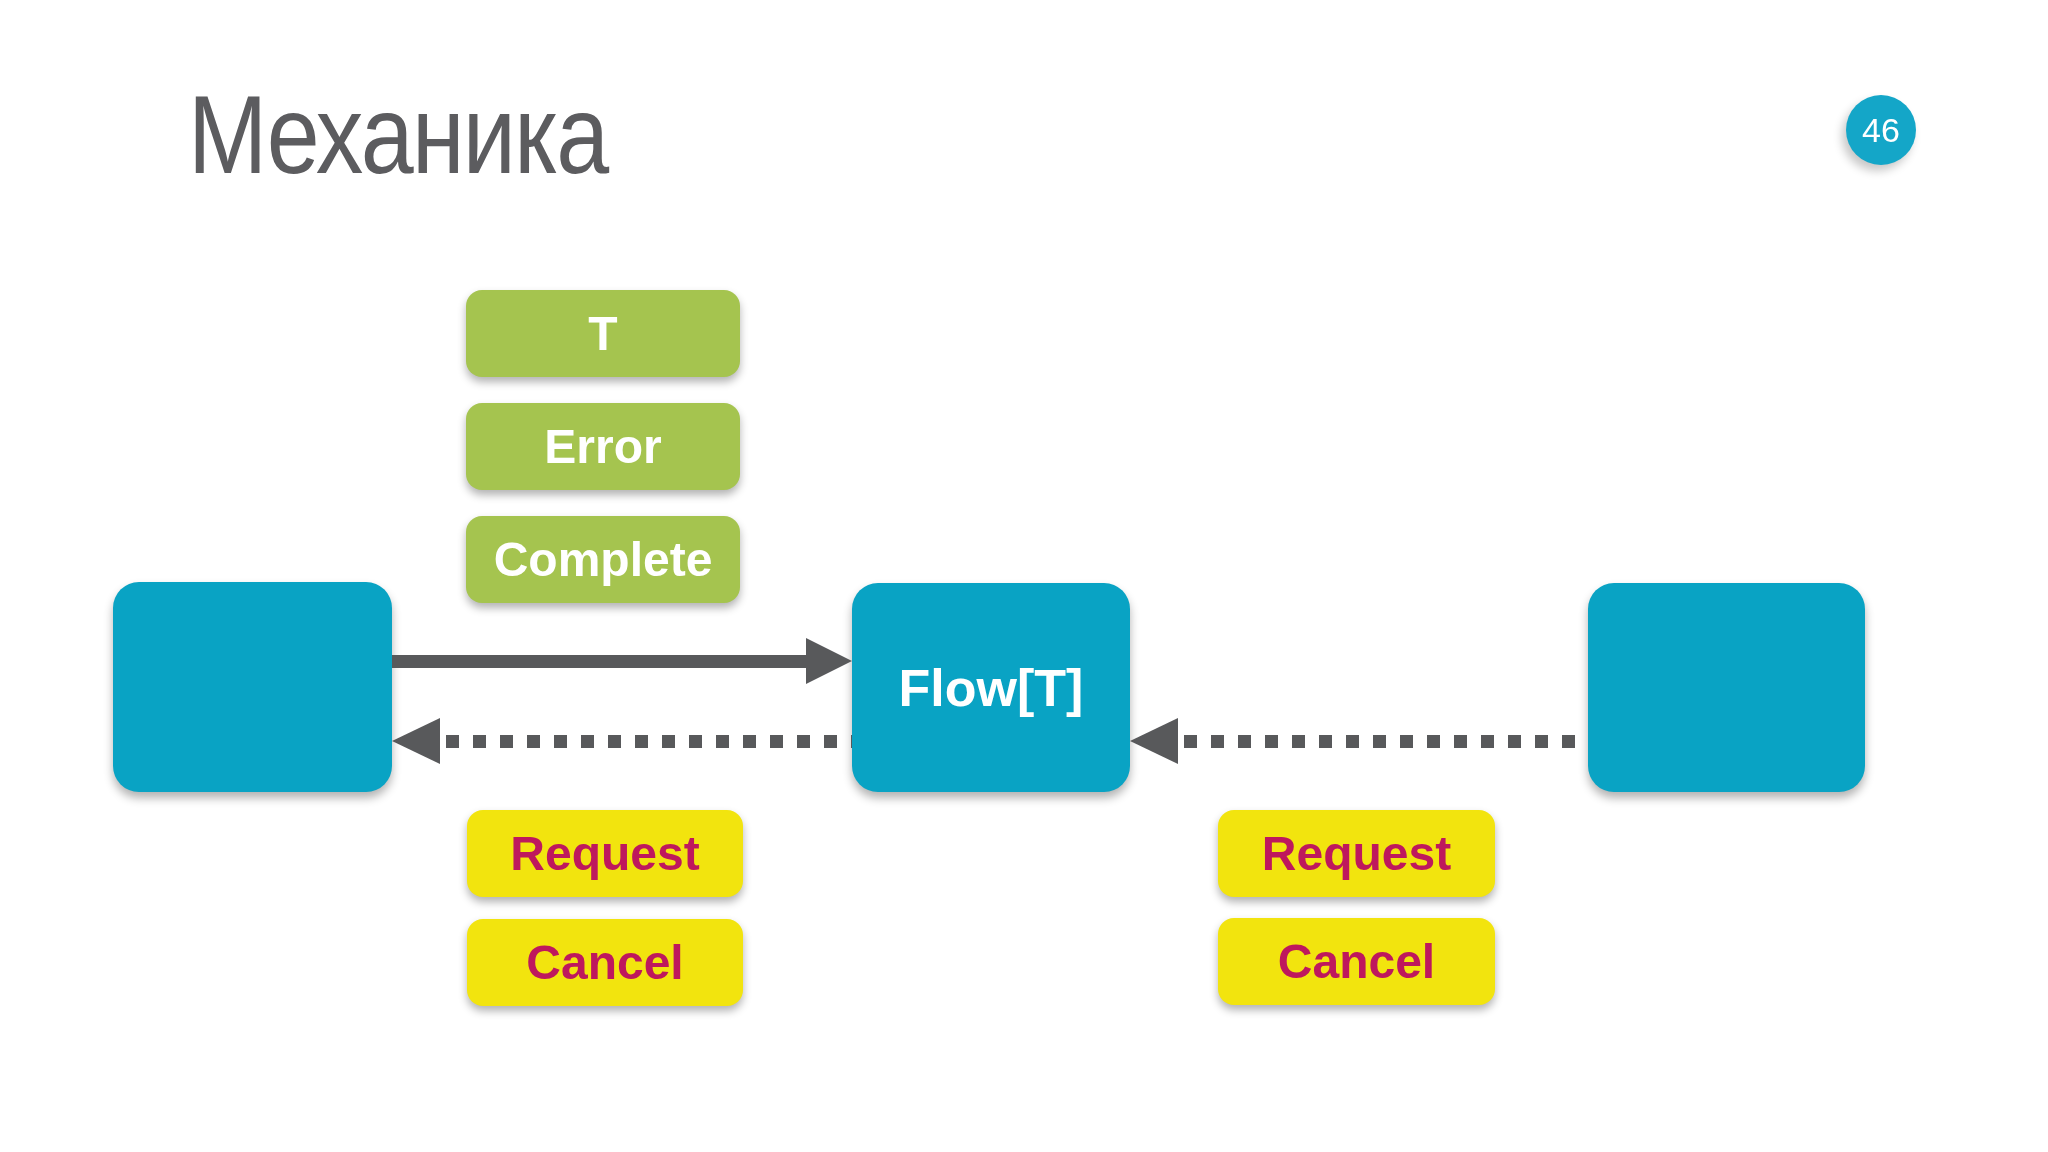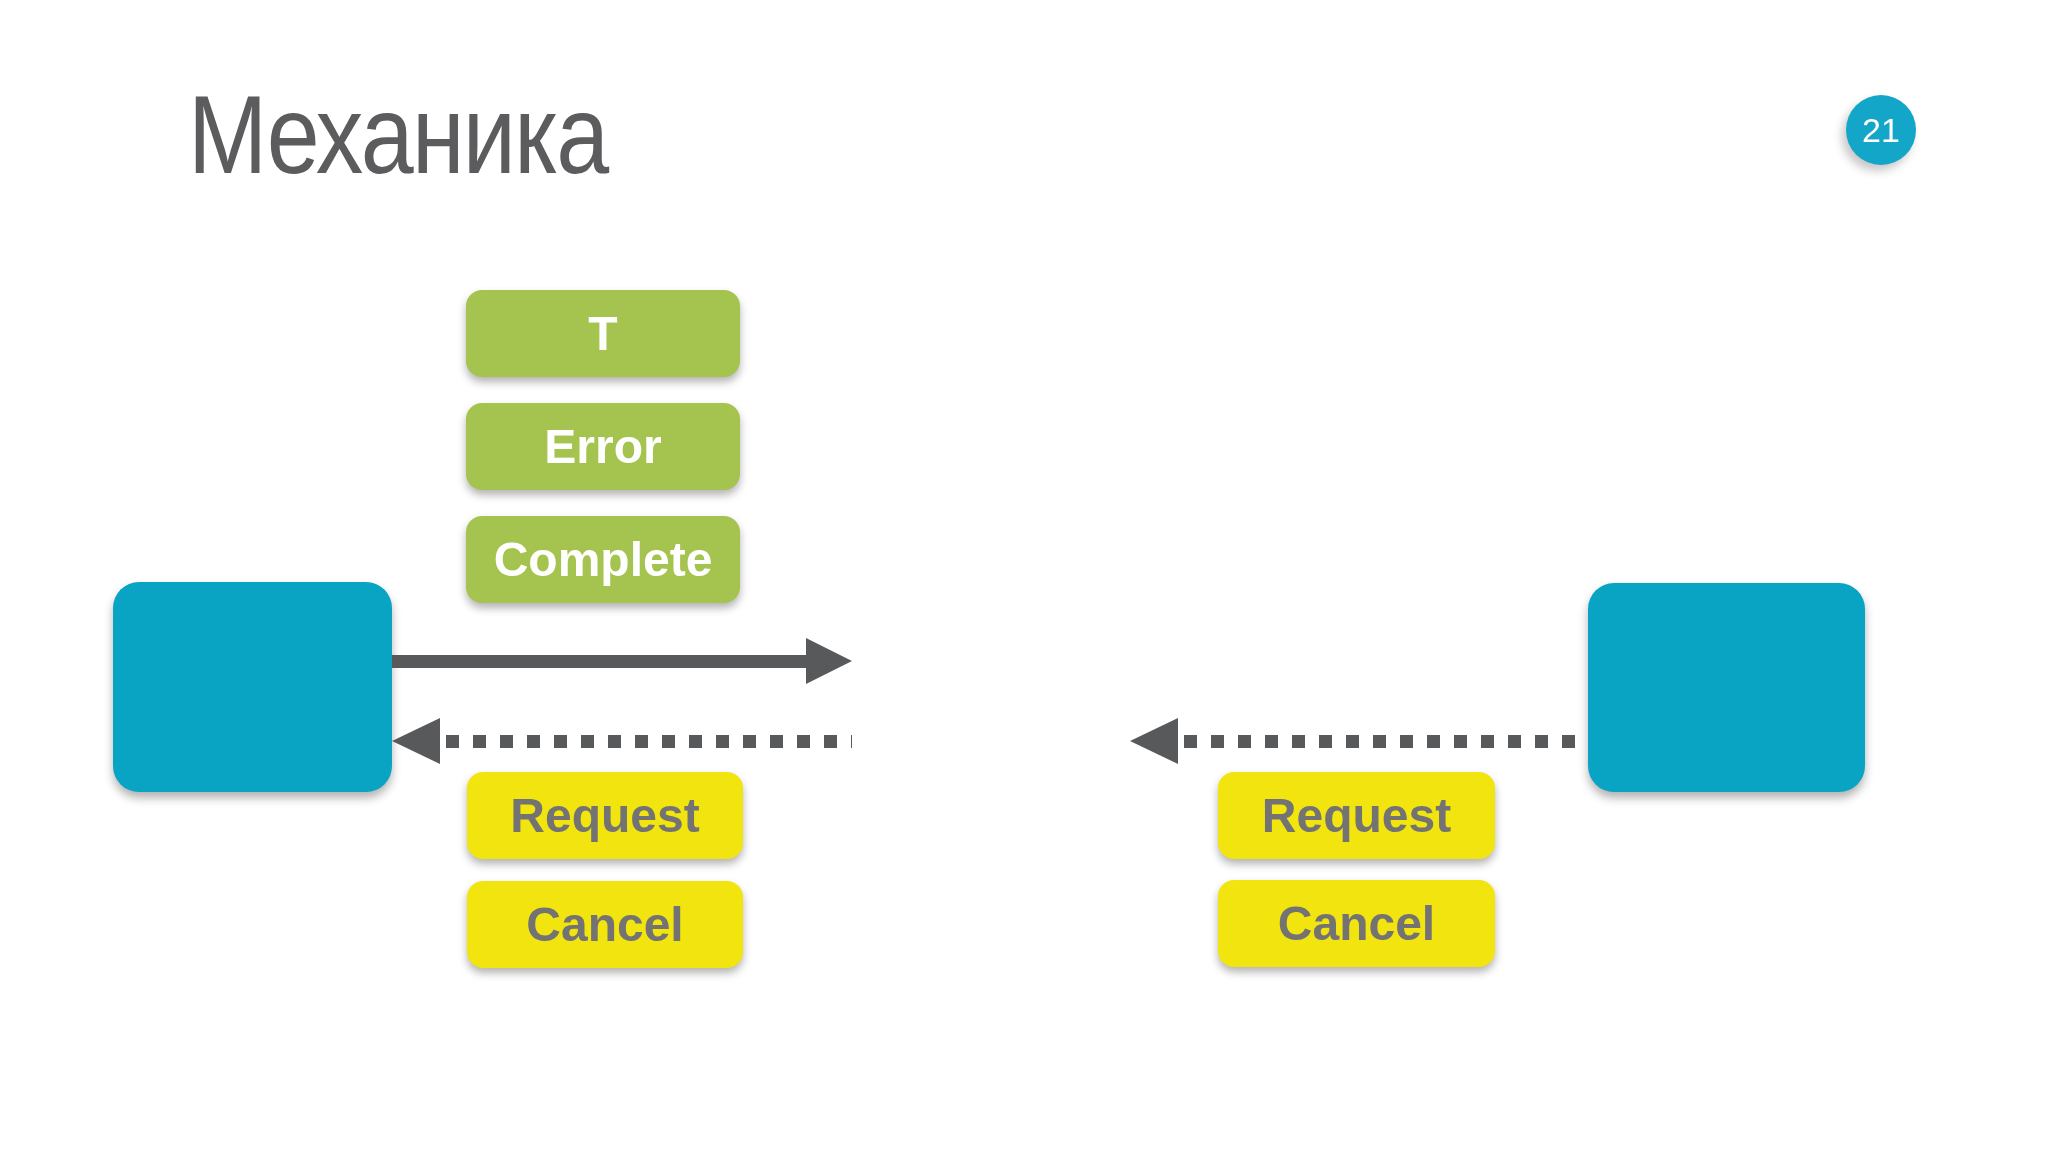--- a/index.html
+++ b/index.html
@@ -43,21 +43,21 @@
   }
 
   
   .pill{
     position:absolute;border-radius:16px;
     display:flex;align-items:center;justify-content:center;
     font-weight:700;font-size:48px;
     box-shadow:0 5px 9px rgba(0,0,0,0.30);
   }
   .pill.green{background:#a5c44f;color:#ffffff;width:274px;left:466px;height:87px;}
-  .pill.yellow{background:#f2e40e;color:#737373;height:87px;}
+  .pill.yellow{background:#f2e40e;color:#be185d;height:87px;margin-top:38px;}
   .g1{top:290px;}
   .g2{top:403px;}
   .g3{top:516px;}
   .ly1{left:467px;width:276px;top:772px;}
   .ly2{left:467px;width:276px;top:881px;}
   .ry1{left:1218px;width:277px;top:772px;}
   .ry2{left:1218px;width:277px;top:880px;}
 
   
   .arrow{position:absolute;height:47px;}
@@ -88,34 +88,37 @@
   .arrow-dotted-left-b .line-dotted{left:54px;right:0;}
 </style>
 </head>
 <body>
 
 <div class="slide">
 
   <h1 class="title">Механика</h1>
 
   <div class="page-badge">
-    <span>21</span>
+    <span>46</span>
   </div>
 
   <div class="pill green g1">
     <span>T</span>
   </div>
   <div class="pill green g3">
     <span>Complete</span>
   </div>
   <div class="pill green g2">
     <span>Error</span>
   </div>
 
   <div class="bluebox box-left"></div>
+  <div class="bluebox box-center">
+    <span class="boxlabel">Flow[T]</span>
+  </div>
   <div class="bluebox box-right"></div>
 
   <div class="arrow arrow-solid-right">
     <div class="line-solid"></div>
     <div class="head-right"></div>
   </div>
 
   <div class="arrow arrow-dotted-left-a">
     <div class="head-left"></div>
     <div class="line-dotted"></div>

